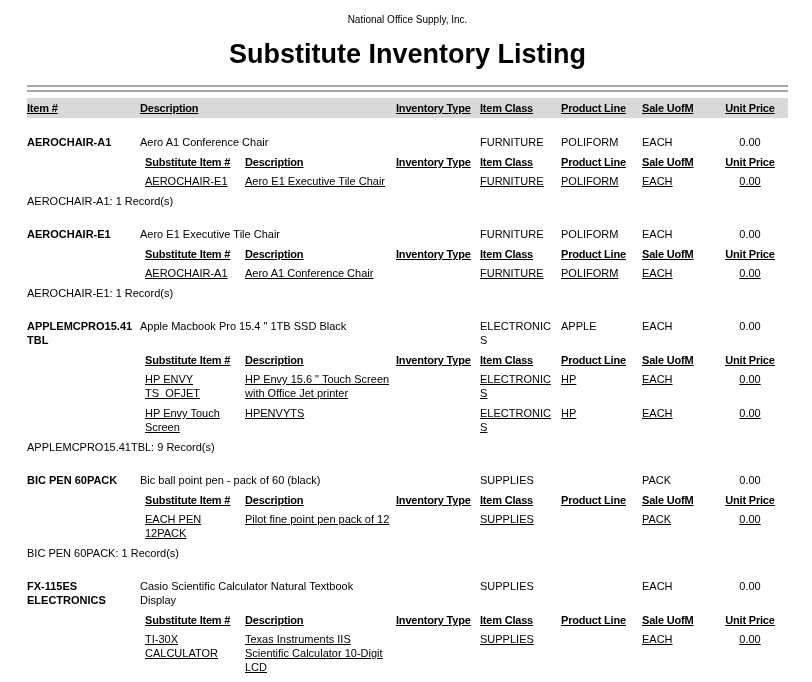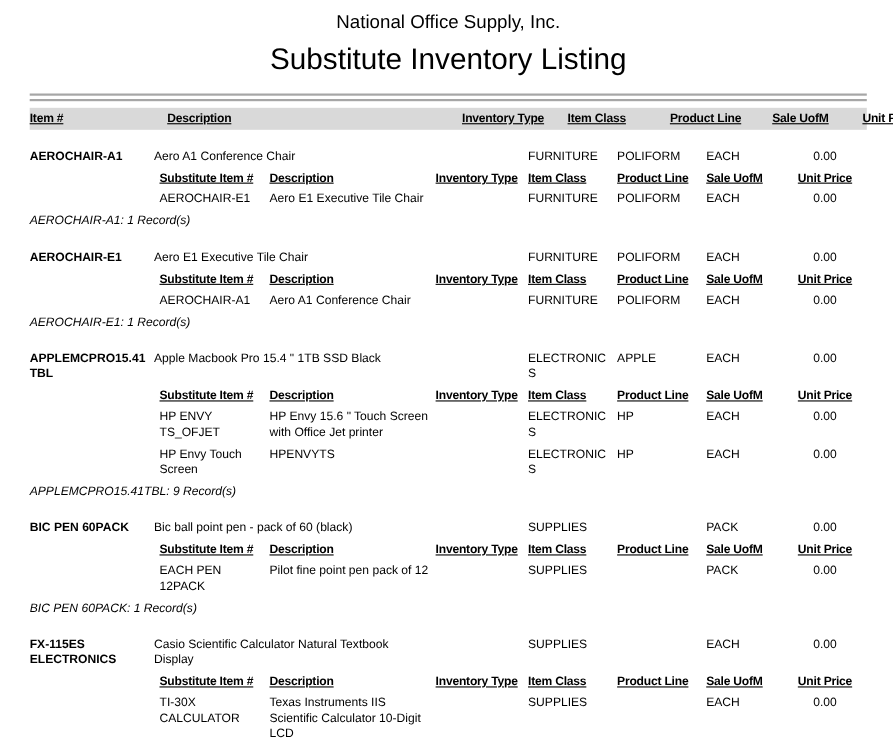--- a/index.html
+++ b/index.html
@@ -7,67 +7,66 @@
     background: #ffffff;
     width: 812px; height: 682px;
     overflow: hidden;
     font-family: "Liberation Sans", sans-serif;
     color: #000000;
     -webkit-font-smoothing: antialiased;
   }
   .page { padding: 8px 24px 0 27px; box-sizing: border-box; width: 812px; }
   .company {
     text-align: center;
-    font-size: 17px;
+    font-size: 10px;
     line-height: 19px;
     margin-top: 2px;
   }
   .title {
     text-align: center;
     font-size: 27px;
     line-height: 36px;
-    font-weight: 400;
+    font-weight: 700;
     margin-top: 7px;
     margin-bottom: 13px;
   }
   .double-rule {
     height: 3px;
     border-top: 2px solid #a6a6a6;
     border-bottom: 2px solid #a6a6a6;
     margin-bottom: 6px;
   }
   .main-grid {
     display: grid;
     grid-template-columns: 113px 256px 84px 81px 81px 70px 1fr;
   }
   .sub-grid {
     display: grid;
     grid-template-columns: 118px 100px 151px 84px 81px 81px 70px 1fr;
+    text-decoration: underline;
   }
   .report { font-size: 11px; line-height: 14px; }
   .header-bar {
     background: #d9d9d9;
     height: 20px;
     align-items: center;
-    gap: 12px;
   }
   .hdr {
     font-weight: bold;
     text-decoration: underline;
     white-space: nowrap;
     letter-spacing: -0.2px;
   }
   .cell { padding-right: 6px; overflow-wrap: anywhere; }
   .price { text-align: center; padding-right: 0; }
   .bold { font-weight: bold; }
   .main-row { padding: 3px 0; }
   .sub-header { padding: 3px 0 2px 0; }
   .sub-row { padding: 3px 0; }
   .group-footer {
-    font-style: italic;
     padding: 3px 0 2px 0;
   }
   .group { margin-bottom: 6px; margin-top: 14px; }
 </style>
 </head>
 <body>
 
 <div class="page">
   <div class="company">National Office Supply, Inc.</div>
   <div class="title">Substitute Inventory Listing</div>

